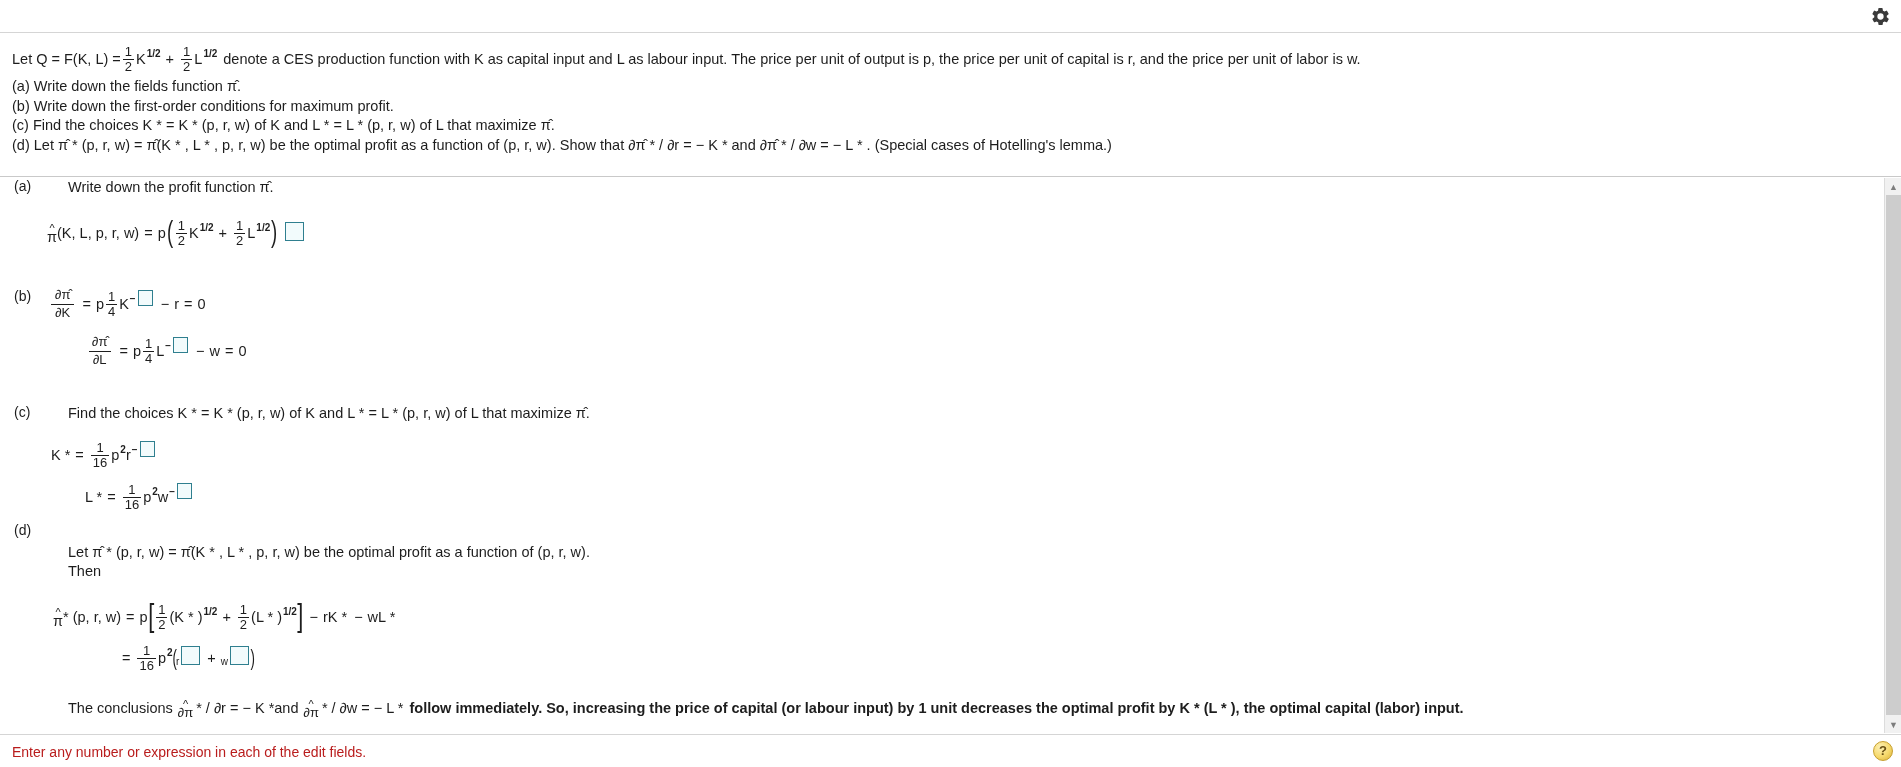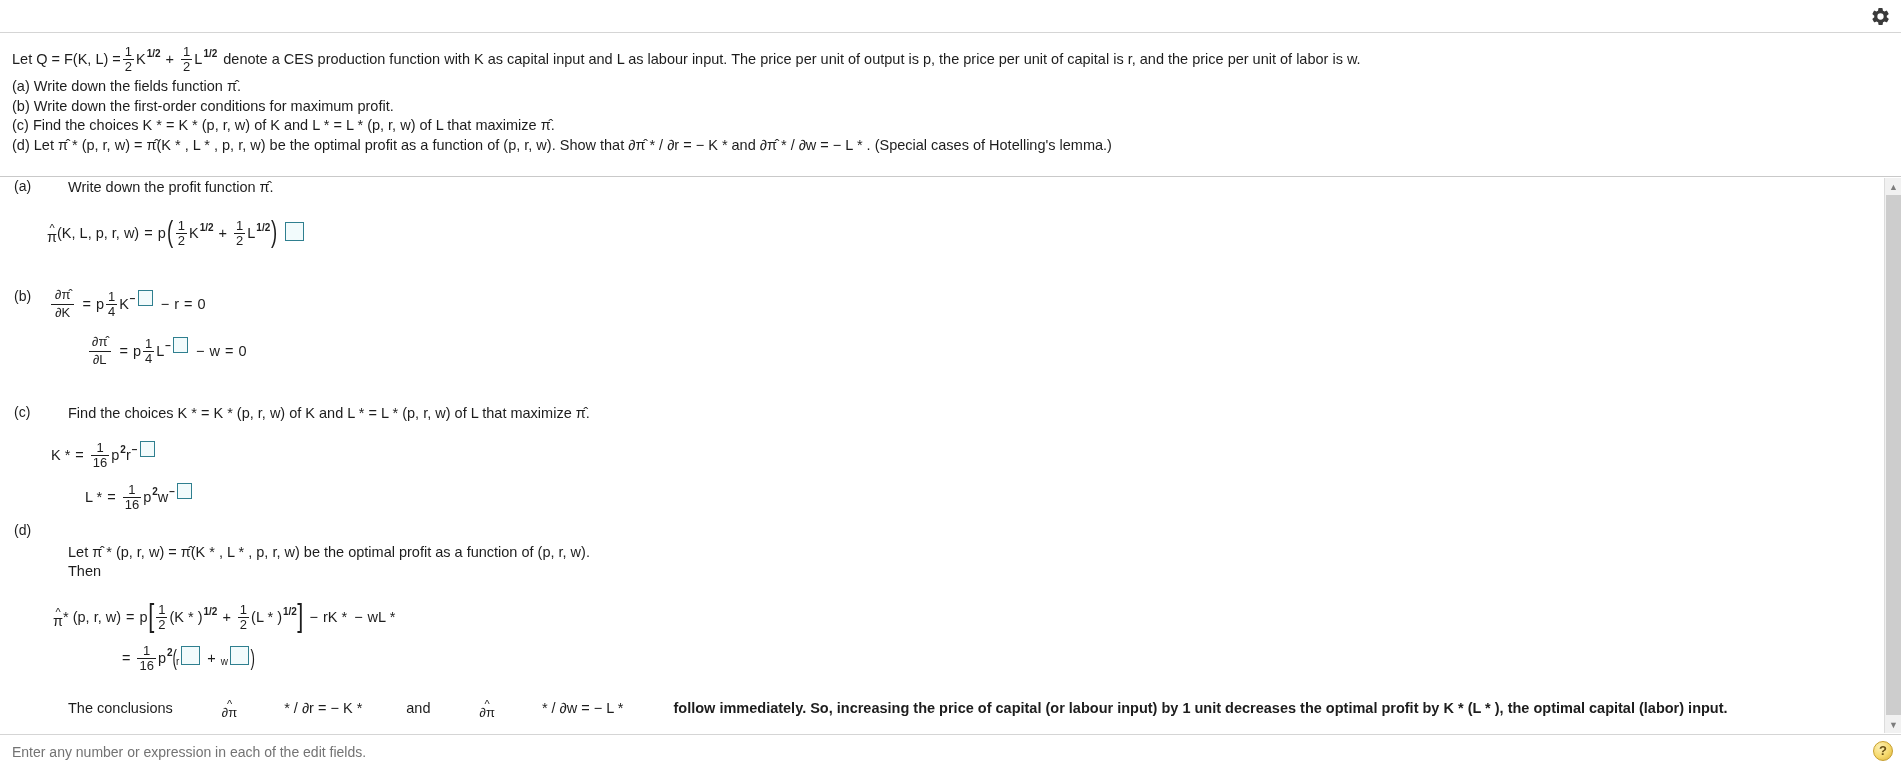--- a/index.html
+++ b/index.html
@@ -195,21 +195,20 @@
     position: relative;
     top: -2px;
   }
 
   
   .concl {
     font-size: 14.5px;
     white-space: nowrap;
     display: flex;
     align-items: flex-end;
-    gap: 44px;
   }
 
   
   .vscroll {
     position: absolute;
     top: 178px;
     right: 0;
     width: 17px;
     height: 555px;
     background: #f1f1f1;
@@ -246,21 +245,21 @@
     height: 33px;
     background: #ffffff;
     border-top: 1px solid #d5d5d5;
     box-sizing: border-box;
   }
   .status-text {
     position: absolute;
     left: 12px;
     top: 9px;
     font-size: 14px;
-    color: #737373;
+    color: #b91c1c;
   }
   .help-btn {
     position: absolute;
     right: 8px;
     top: 6px;
     width: 20px;
     height: 20px;
     border-radius: 50%;
     background: radial-gradient(circle at 35% 30%, #fdf0b5 0%, #f6d96b 55%, #d8ae3a 100%);
     border: 1px solid #c79f2f;

